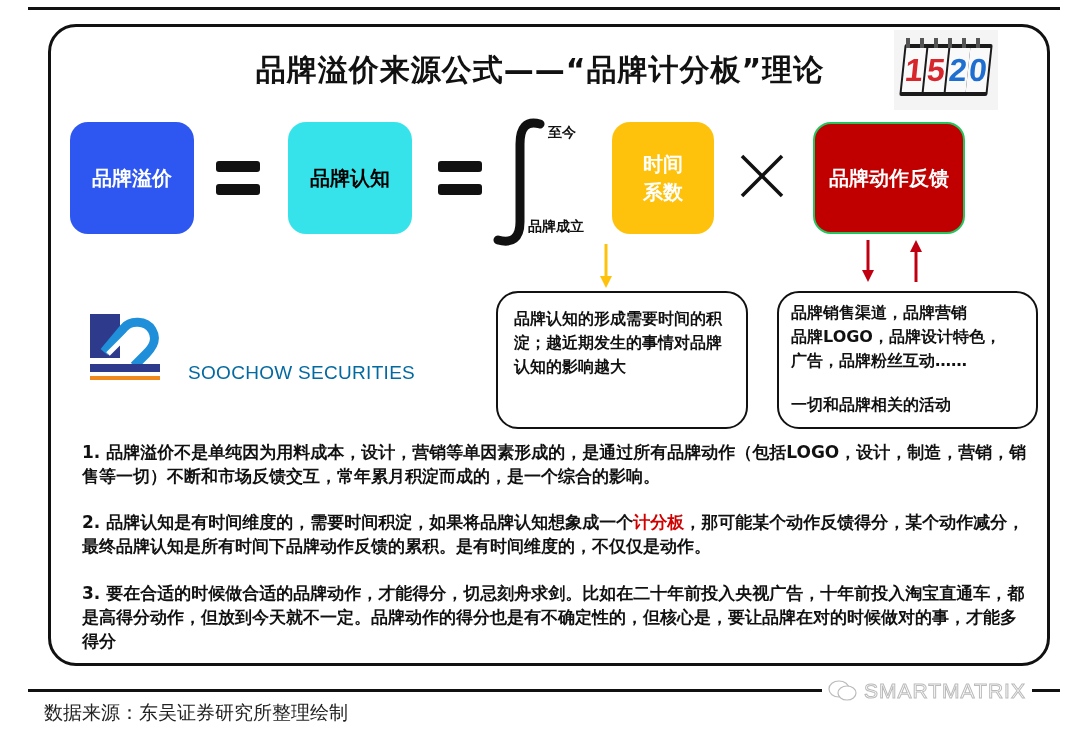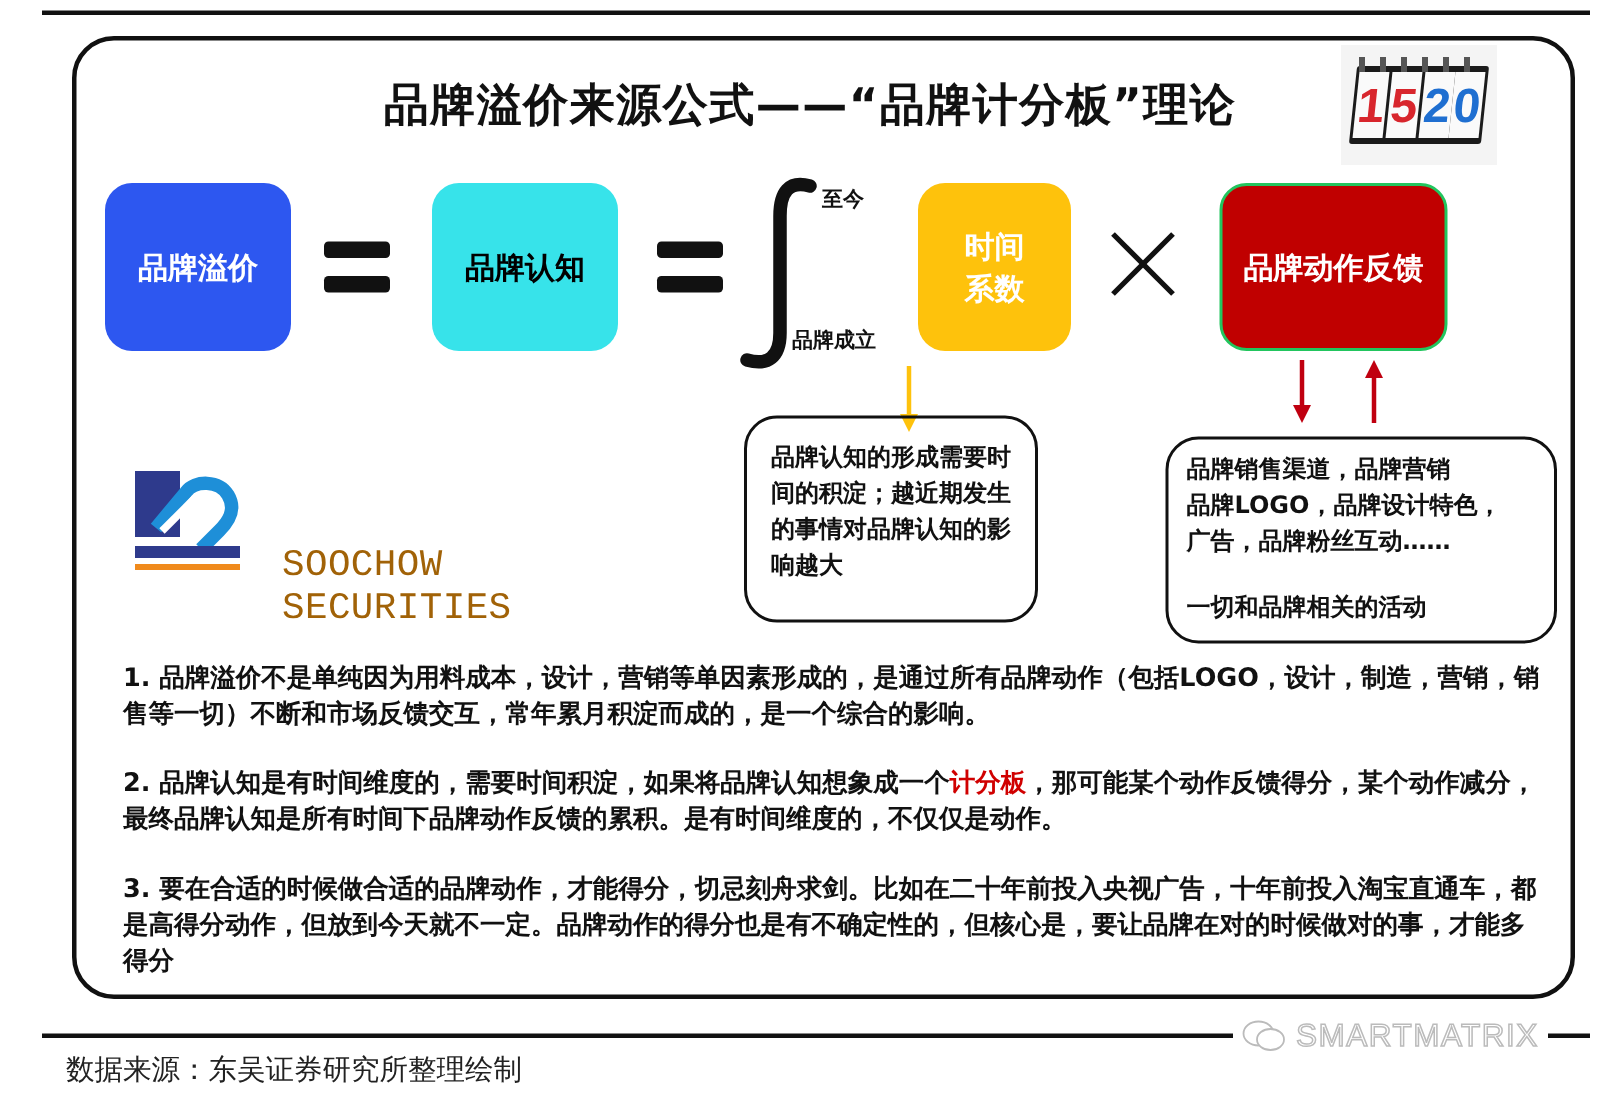--- a/index.html
+++ b/index.html
@@ -30,29 +30,29 @@
   .eq::before, .eq::after { content:""; position:absolute; left:0; width:44px; height:11px;
                             background:#111; border-radius:3px; }
   .eq::before { top:0; } .eq::after { bottom:0; }
   .eq1 { left:216px; top:161px; }
   .eq2 { left:438px; top:161px; }
   .integral { left:490px; top:118px; width:60px; height:128px; }
   .lim-top { left:548px; top:124px; font-size:14px; font-weight:bold; }
   .lim-bot { left:528px; top:218px; font-size:14px; font-weight:bold; }
   .note { border:2.5px solid #111; border-radius:22px; box-sizing:border-box;
           font-size:16px; line-height:24px; font-weight:bold; }
-  .note-left { left:496px; top:277px; width:196px; height:138px; padding:14px 12px 0 16px; }
+  .note-left { left:496px; top:291px; width:252px; height:138px; padding:14px 12px 0 16px; }
   .note-right { left:777px; top:291px; width:261px; height:138px; padding:8px 8px 0 12px; }
   .note-right .gap { height:20px; }
   .logo { left:88px; top:312px; width:360px; height:80px; }
   .logo-mark { position:absolute; left:2px; top:2px; width:70px; height:72px; }
   .logo-cn { position:absolute; left:84px; top:0; font-size:34px; font-weight:bold; color:#1e6fc8;
              letter-spacing:6px; font-family:"DejaVu Serif", serif; }
-  .logo-en { position:absolute; left:100px; top:50px; font-size:25px; color:#a16207;
-             font-family:Liberation Mono, monospace; letter-spacing:0.3px; }
+  .logo-en { position:absolute; left:100px; top:50px; font-size:19px; color:#0369a1;
+             font-family:Liberation Sans, sans-serif; letter-spacing:0.3px; }
   .para { left:82px; width:950px; font-size:17px; line-height:24px; font-weight:bold; color:#111; }
   .p1 { top:440px; } .p2 { top:510px; } .p3 { top:581px; }
   .hl { color:#d00000; }
   .rule-bot { left:28px; top:689px; width:1032px; height:3px; background:#111; }
   .source { left:44px; top:700px; font-size:19px; font-family:"DejaVu Serif", serif; color:#222; }
   .watermark { left:822px; top:676px; height:30px; background:#fff; padding:0 6px;
                display:flex; align-items:center; gap:6px; color:#fff;
                font-family:"Liberation Sans", sans-serif; font-size:21px; letter-spacing:1px;text-align:center;
                -webkit-text-stroke:1px #bbb; }
   .wm-icon { width:30px; height:24px; }

